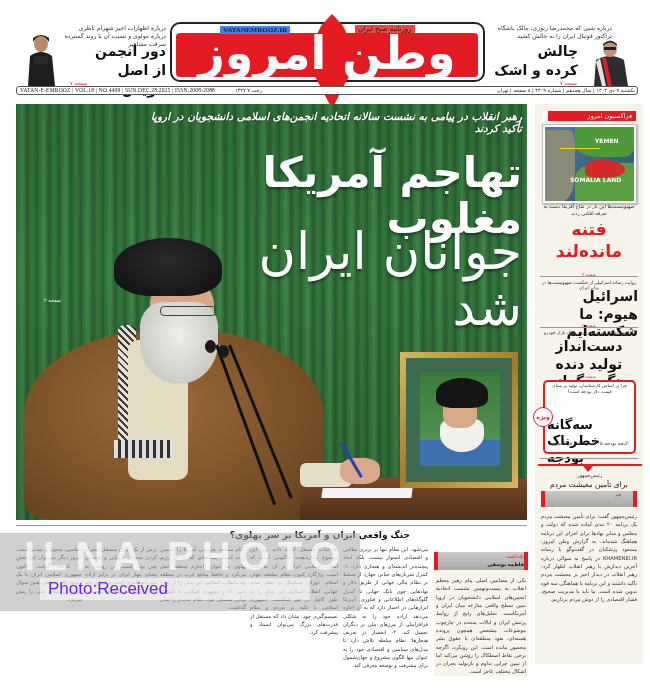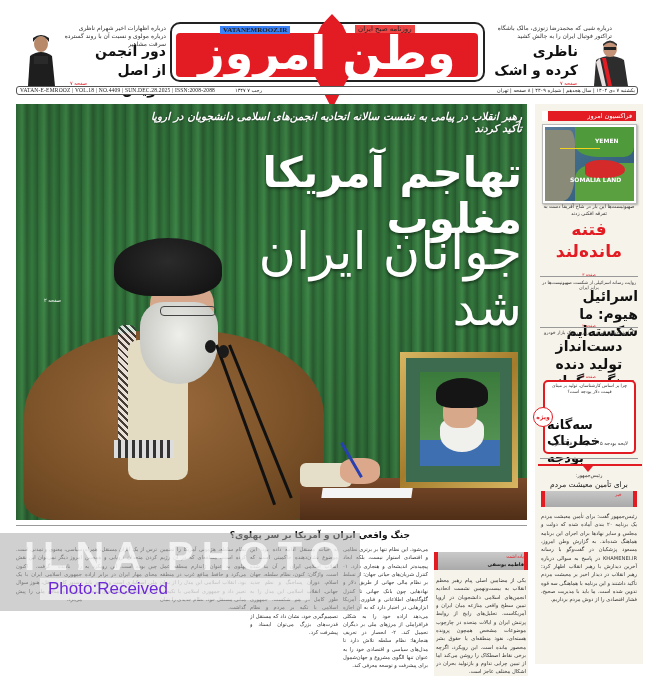--- a/index.html
+++ b/index.html
@@ -156,21 +156,21 @@
   <rect width="40" height="50" fill="#fff"></rect>
   <path d="M4 50 L6 24 Q20 16 34 24 L38 50 Z" fill="#2d2d2d"></path>
   <path d="M10 22 L16 50 L12 50 L6 26 Z" fill="#e8e0e0"></path>
   <path d="M12 22 L18 50 L22 50 L16 22 Z" fill="#e31b23"></path>
   <ellipse cx="20" cy="13" rx="7" ry="8" fill="#c49378"></ellipse>
   <path d="M13 10 Q20 3 27 10 L27 8 Q20 1 13 8 Z" fill="#333"></path>
   <rect x="14" y="11" width="12" height="3" fill="#222"></rect>
 </svg>
 <div class="abs teaser-right-kicker rtl">درباره شبی که محمدرضا زنوزی، مالک باشگاه تراکتور فوتبال ایران را به چالش کشید</div>
 <div class="abs teaser-right-title rtl">
-  <div>ناظری</div>
+  <div>چالش</div>
   <div>کرده و اشک</div>
 </div>
 <div class="abs teaser-right-page">صفحه ۷</div>
 
 <div class="abs date-strip"></div>
 <div class="abs date-latin">VATAN-E-EMROOZ | VOL.18 | NO.4409 | SUN.DEC.28.2025 | ISSN:2008-2088</div>
 <div class="abs date-center">۱۴۴۷ رجب ۷</div>
 <div class="abs date-persian rtl">یکشنبه ۷ دی ۱۴۰۴ | سال هجدهم | شماره ۴۴۰۹ | ۸ صفحه | تهران</div>
 
 <div class="abs hero"></div>

